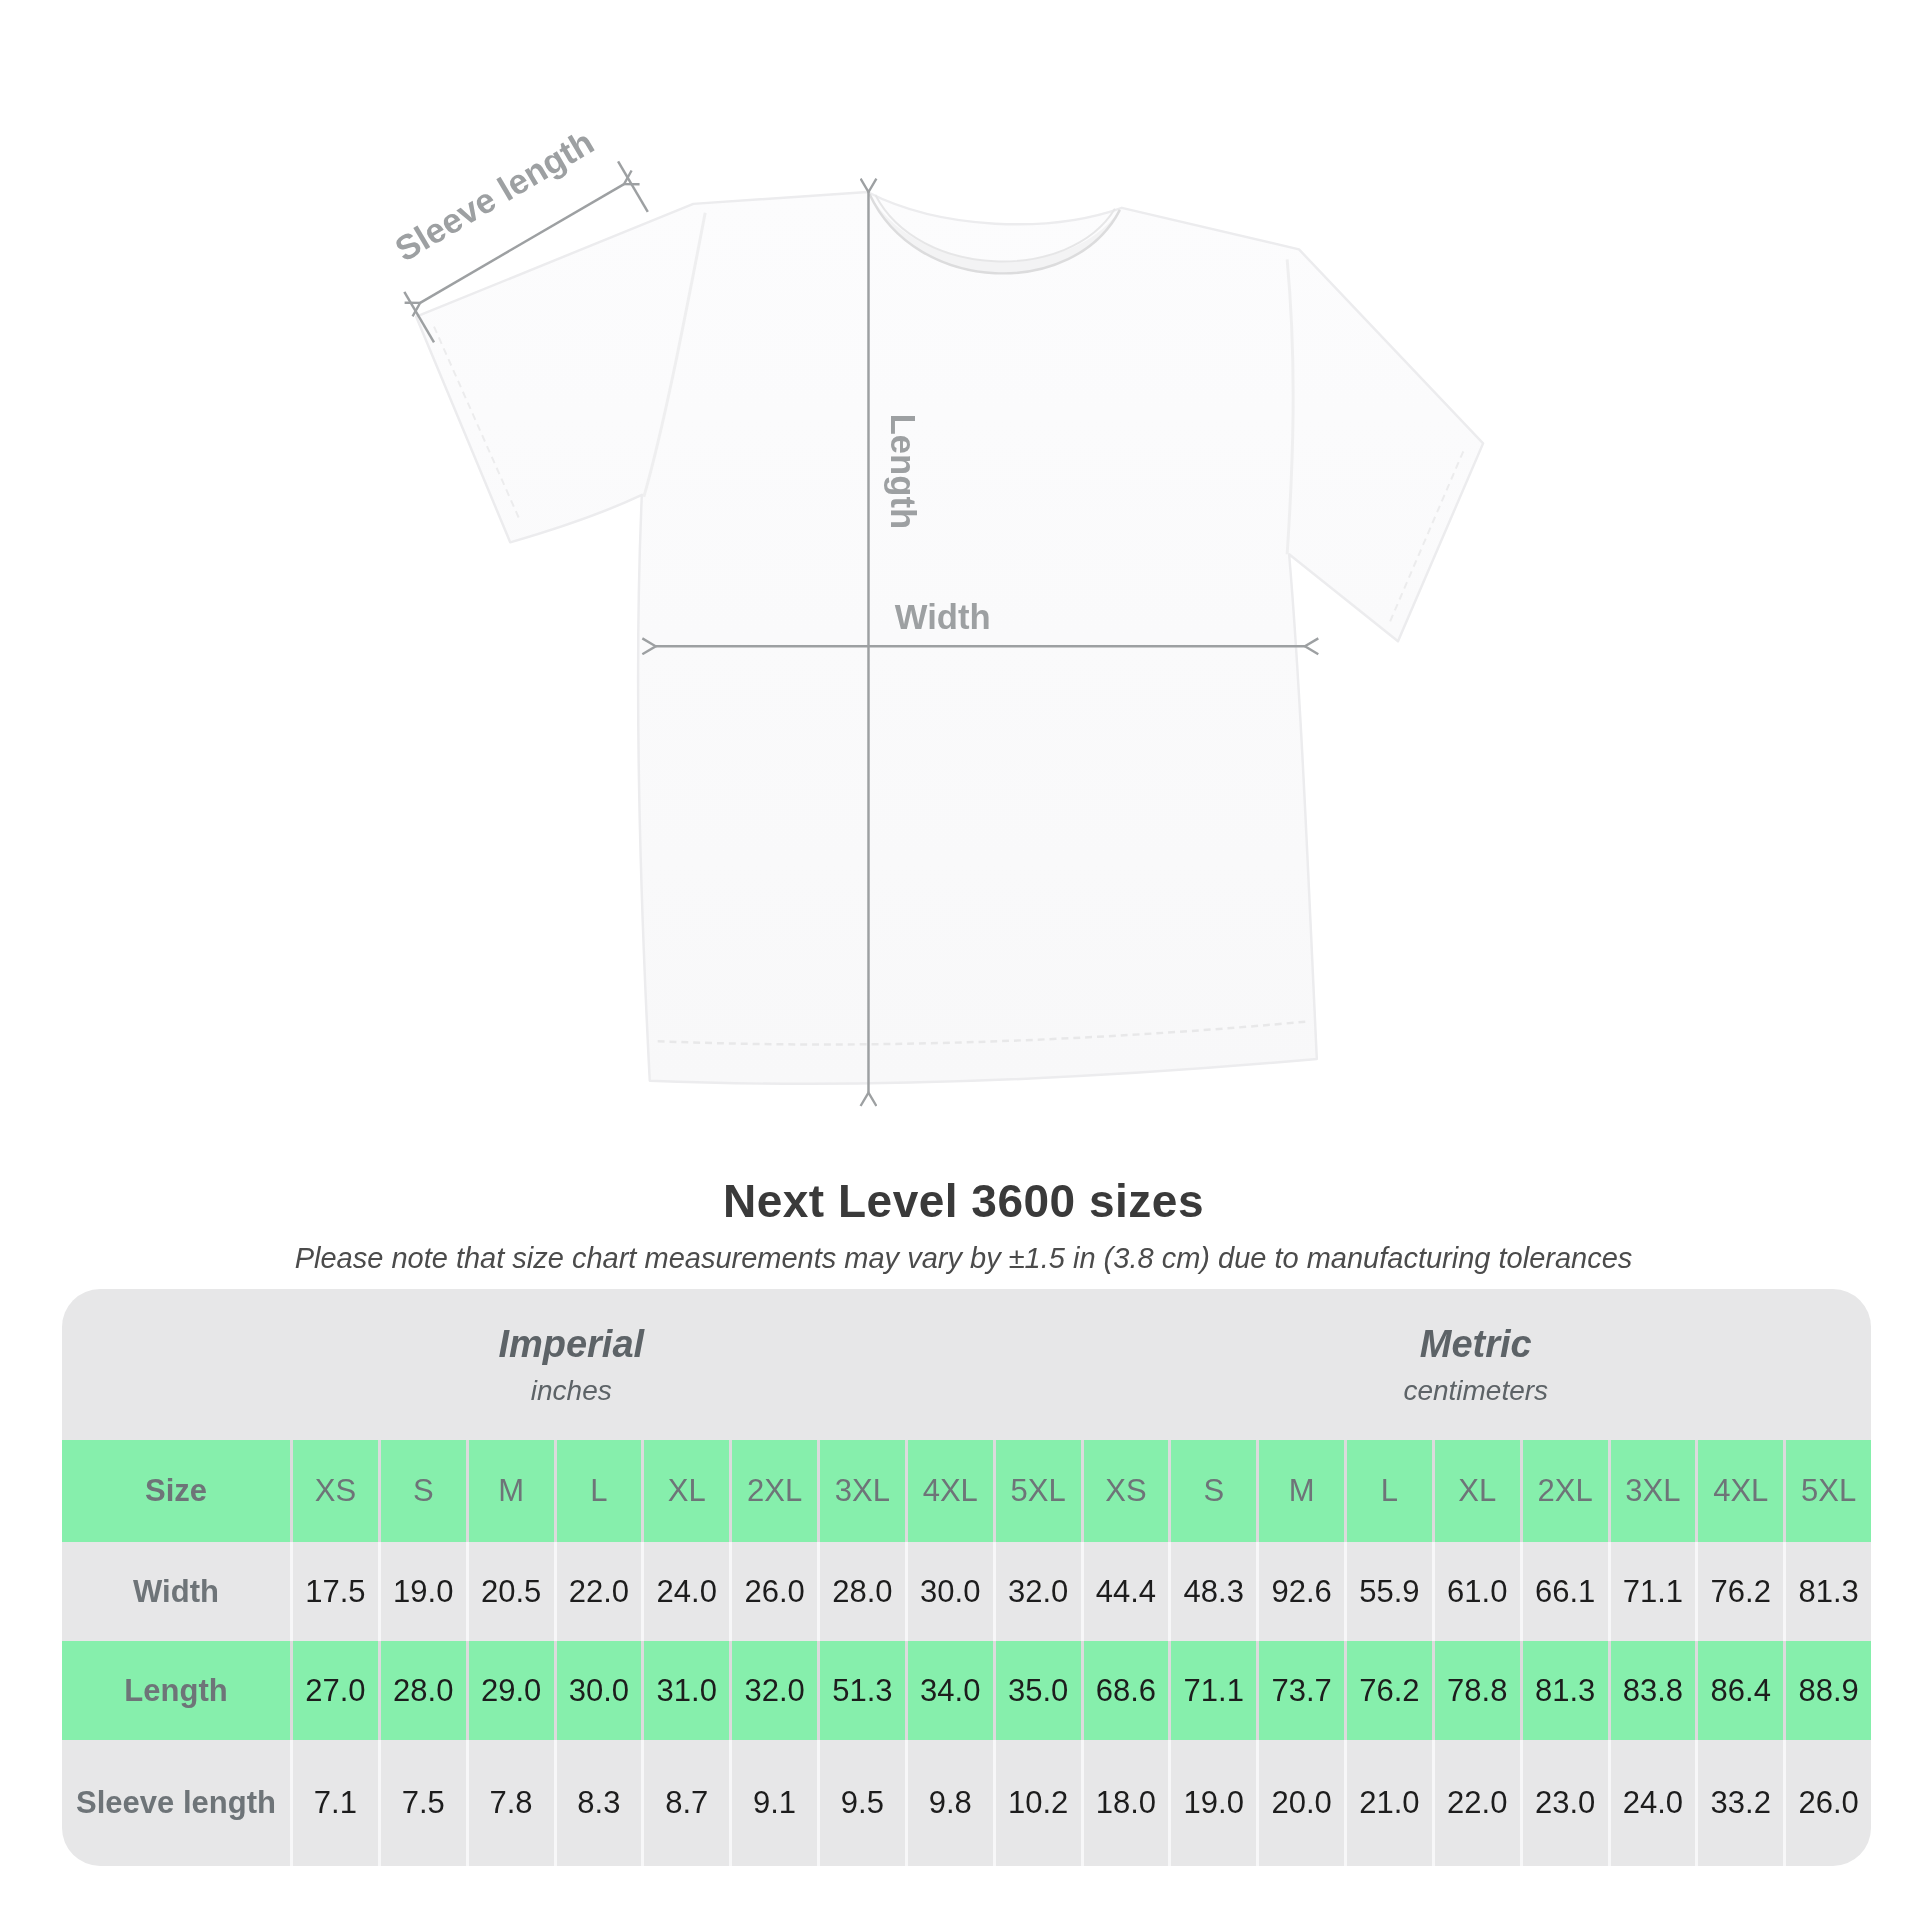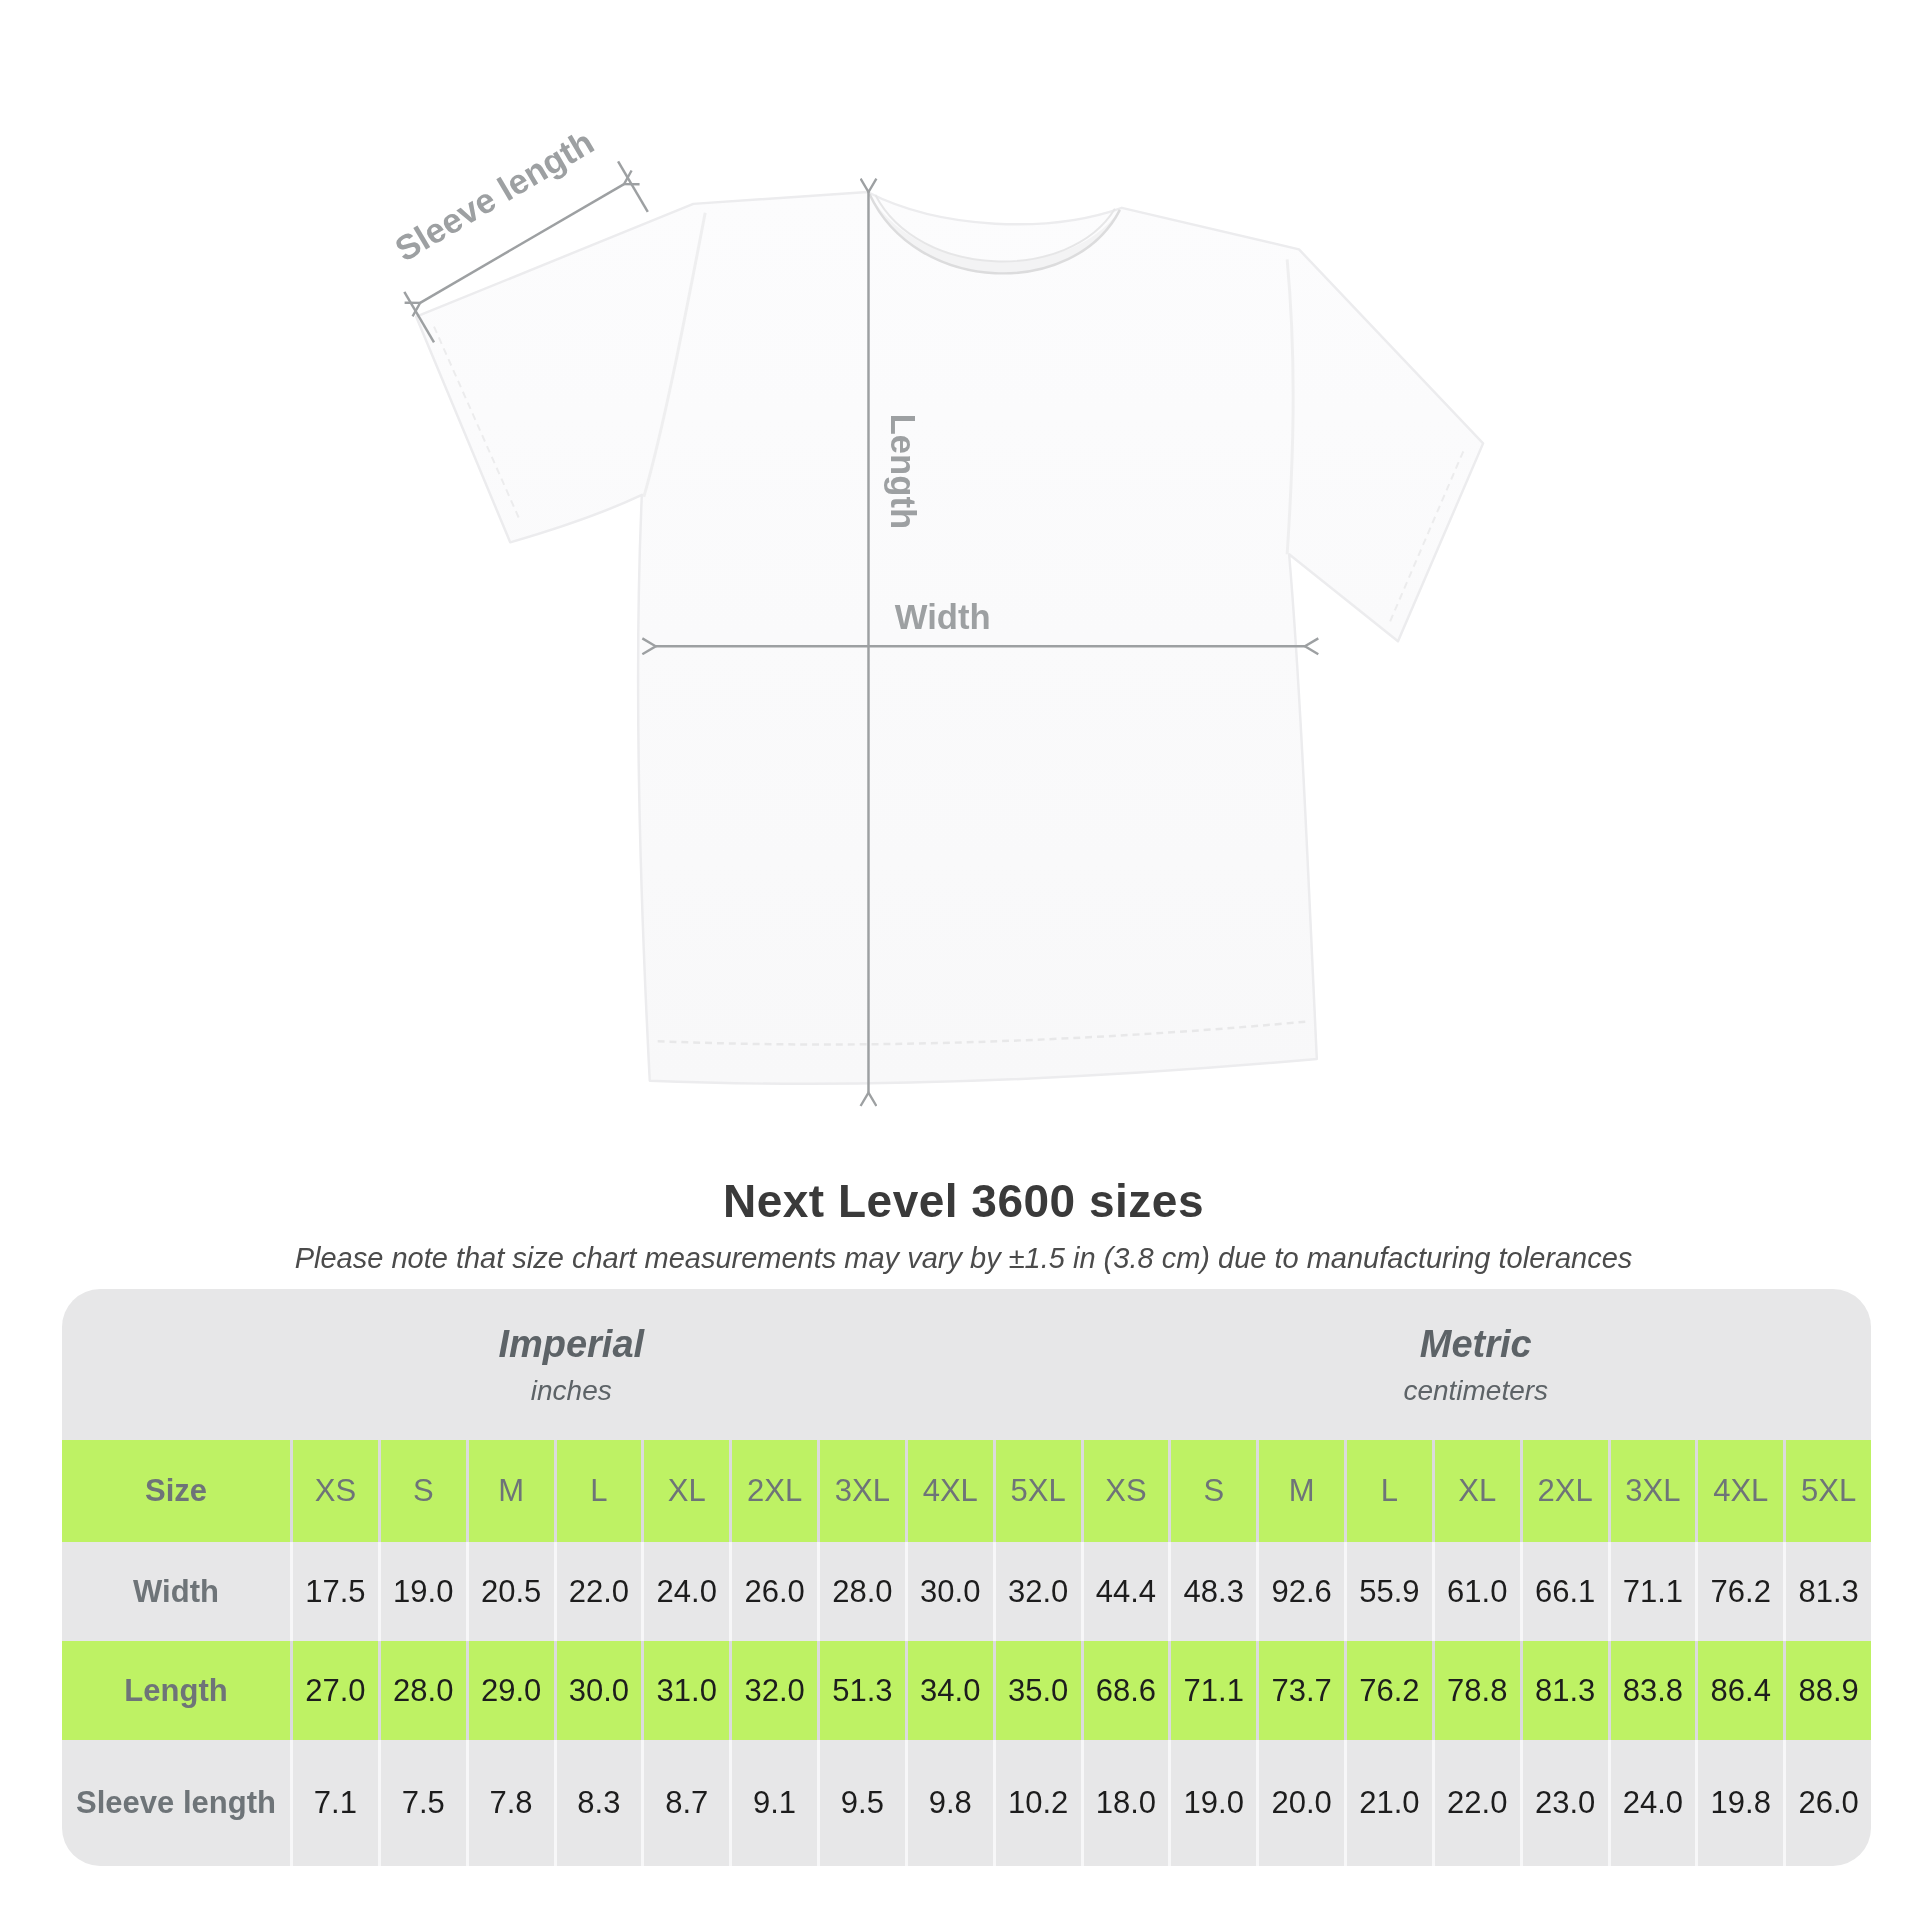--- a/index.html
+++ b/index.html
@@ -28,21 +28,21 @@
   }
   .tcell{display:flex;align-items:center;justify-content:center;}
   .group{
     background:#e7e7e8;display:flex;flex-direction:column;align-items:center;justify-content:center;
     gap:9px;
   }
   .group .g-label{font-size:38px;font-weight:bold;font-style:italic;color:#5d6367;}
   .group .g-sub{font-size:28px;font-style:italic;color:#5d6367;}
   .g-imperial{grid-column:1 / span 10;}
   .g-metric{grid-column:11 / span 9;}
-  .r-white{background:#bef264;}
+  .r-white{background:#86efac;}
   .r-gray{background:#e7e7e8;}
   .sep-w{border-left:3px solid #dbdbdc;}
   .sep-g{border-left:3px solid #f7f7f8;}
   .lbl{font-size:31px;font-weight:bold;color:#6e7478;}
   .szh{font-size:31px;font-weight:normal;color:#6e7478;}
   .val{font-size:31px;color:#1d1d1d;}
 </style>
 </head>
 <body>
 
@@ -193,18 +193,18 @@
     <div class="tcell r-gray val sep-g">9.5</div>
     <div class="tcell r-gray val sep-g">9.8</div>
     <div class="tcell r-gray val sep-g">10.2</div>
     <div class="tcell r-gray val sep-g">18.0</div>
     <div class="tcell r-gray val sep-g">19.0</div>
     <div class="tcell r-gray val sep-g">20.0</div>
     <div class="tcell r-gray val sep-g">21.0</div>
     <div class="tcell r-gray val sep-g">22.0</div>
     <div class="tcell r-gray val sep-g">23.0</div>
     <div class="tcell r-gray val sep-g">24.0</div>
-    <div class="tcell r-gray val sep-g">19.8</div>
+    <div class="tcell r-gray val sep-g">33.2</div>
     <div class="tcell r-gray val sep-g">26.0</div>
 
   </div>
 </div>
 
 
 </body></html>

